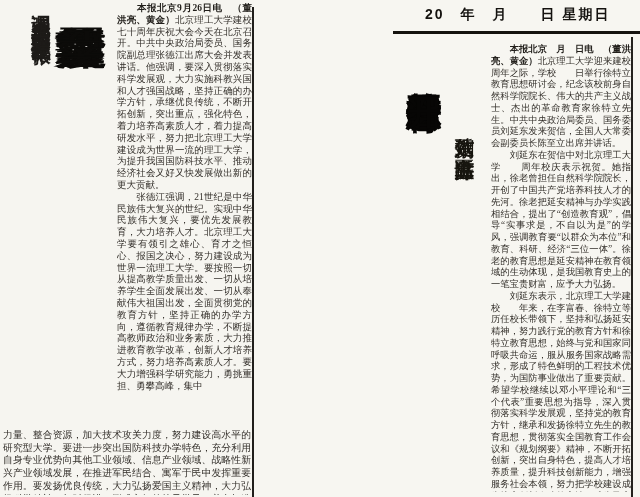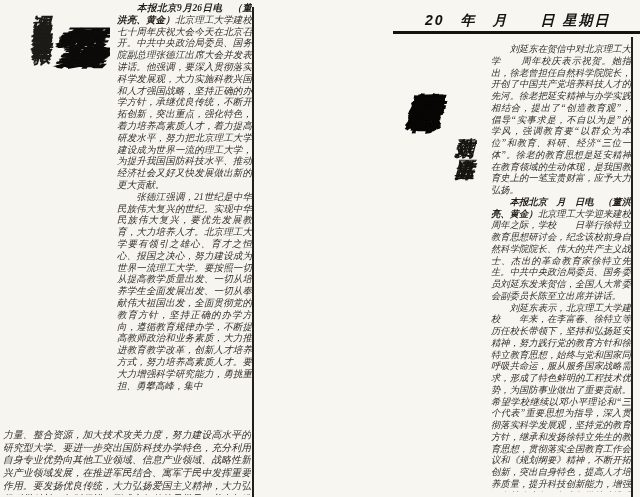--- a/index.html
+++ b/index.html
@@ -1,21 +1,21 @@
 <!DOCTYPE html>
 <html><head>
 <meta charset="utf-8">
 <style>
   html,body{margin:0;padding:0;}
   body{
     width:640px;height:497px;overflow:hidden;position:relative;
     background:#fbfaf7;
     font-family:"Liberation Serif","DejaVu Serif",serif;
   }
-  .page{position:absolute;left:0;top:0;width:596px;height:497px;background:#f6f5f0;font-style:italic;}
+  .page{position:absolute;left:0;top:0;width:596px;height:497px;background:#f6f5f0;}
 
   
   .clip-left{position:absolute;left:0;top:0;width:252px;height:497px;background:#f6f5f0;}
   .kicker-col{
     position:absolute;left:28px;top:30px;height:380px;
     writing-mode:vertical-rl;
     font-size:19px;font-weight:bold;letter-spacing:-1.5px;
     color:#1d1b18;
   }
   .headline-col{
@@ -40,21 +40,20 @@
   
   .clip-divider{position:absolute;left:252px;top:7px;width:2px;height:490px;background:#201e1b;}
 
   
   .clip-right{position:absolute;left:254px;top:0;width:386px;height:497px;background:#f7f6f1;}
   .date-header{
     position:absolute;left:425px;top:6px;width:200px;
     font-family:"Liberation Sans","DejaVu Sans",sans-serif;
     font-size:14px;font-weight:bold;letter-spacing:2px;color:#14120f;
     white-space:pre;
-    margin-top:6px;
   }
   .header-rule{position:absolute;left:393px;top:31px;width:247px;height:3px;background:#15130f;}
   .right-headline-col{
     position:absolute;left:407px;top:64px;
     writing-mode:vertical-rl;
     font-family:"Liberation Sans","DejaVu Sans",sans-serif;
     font-weight:900;font-size:35px;line-height:1;letter-spacing:0.5px;
     color:#070605;
   }
   .right-subhead-col{
@@ -98,20 +97,20 @@
 
   <div class="header-rule"></div>
 
   <div class="right-headline-col">徐特立教育思想研讨会召开</div>
 
   <div class="right-subhead-col">
     <span class="seg1">刘延东致贺信</span><span class="seg2">陈至立出席并讲话</span>
   </div>
 
   <div class="right-body">
+    <p><span class="lead-bold">　　本报北京　月　日电　（董洪亮、黄金）</span><span>北京理工大学迎来建校　　周年之际，学校　　日举行徐特立教育思想研讨会，纪念该校前身自然科学院院长、伟大的共产主义战士、杰出的革命教育家徐特立先生。中共中央政治局委员、国务委员刘延东发来贺信，全国人大常委会副委员长陈至立出席并讲话。</span></p>
     <p>　　刘延东在贺信中对北京理工大学　　周年校庆表示祝贺。她指出，徐老曾担任自然科学院院长，开创了中国共产党培养科技人才的先河。徐老把延安精神与办学实践相结合，提出了“创造教育观”，倡导“实事求是，不自以为是”的学风，强调教育要“以群众为本位”和教育、科研、经济“三位一体”。徐老的教育思想是延安精神在教育领域的生动体现，是我国教育史上的一笔宝贵财富，应予大力弘扬。</p>
-    <p><span class="lead-bold">　　本报北京　月　日电　（董洪亮、黄金）</span><span>北京理工大学迎来建校　　周年之际，学校　　日举行徐特立教育思想研讨会，纪念该校前身自然科学院院长、伟大的共产主义战士、杰出的革命教育家徐特立先生。中共中央政治局委员、国务委员刘延东发来贺信，全国人大常委会副委员长陈至立出席并讲话。</span></p>
     <p>　　刘延东表示，北京理工大学建校　　年来，在李富春、徐特立等历任校长带领下，坚持和弘扬延安精神，努力践行党的教育方针和徐特立教育思想，始终与党和国家同呼吸共命运，服从服务国家战略需求，形成了特色鲜明的工程技术优势，为国防事业做出了重要贡献。希望学校继续以邓小平理论和“三个代表”重要思想为指导，深入贯彻落实科学发展观，坚持党的教育方针，继承和发扬徐特立先生的教育思想，贯彻落实全国教育工作会议和《规划纲要》精神，不断开拓创新，突出自身特色，提高人才培养质量，提升科技创新能力，增强服务社会本领，努力把学校建设成为培育创新人才的高地，成为孕育先进思想、科学知识和科技成果的重要基地，为全面建设小康社会、建设创新型国家作出新的更大的贡献。</p>
   </div>
 
   <div class="right-edge-rule"></div>
 
 </div>
 
 </body></html>

